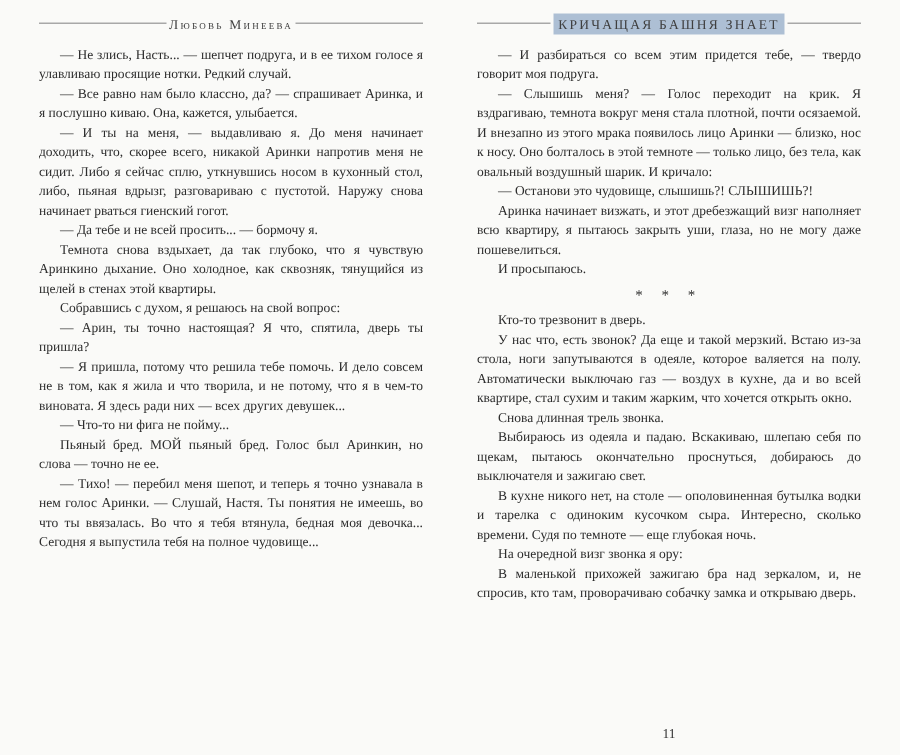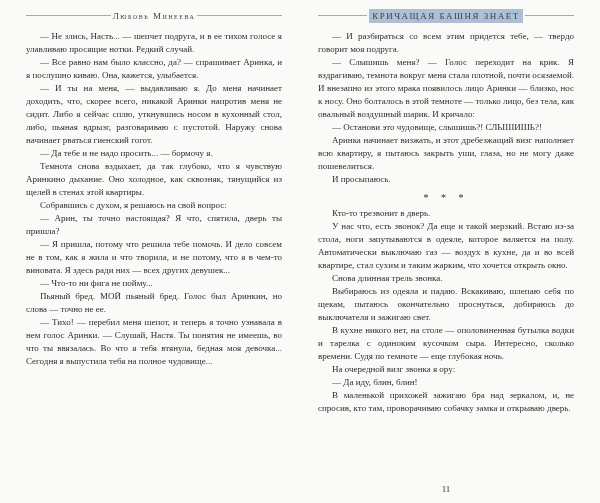--- a/index.html
+++ b/index.html
@@ -81,21 +81,21 @@
   <div class="page left">
     <div class="running-head">
       <span class="rule"></span>
       <span class="head-text">Любовь Минеева</span>
       <span class="rule"></span>
     </div>
     <div class="body-text">
         <p class="para">— Не злись, Насть... — шепчет подруга, и в ее тихом голосе я улавливаю просящие нотки. Редкий случай.</p>
         <p class="para">— Все равно нам было классно, да? — спрашивает Аринка, и я послушно киваю. Она, кажется, улыбается.</p>
         <p class="para">— И ты на меня, — выдавливаю я. До меня начинает доходить, что, скорее всего, никакой Аринки напротив меня не сидит. Либо я сейчас сплю, уткнувшись носом в кухонный стол, либо, пьяная вдрызг, разговариваю с пустотой. Наружу снова начинает рваться гиенский гогот.</p>
-        <p class="para">— Да тебе и не надо просить... — бормочу я.</p>
+        <p class="para">— Да тебе и не всей просить... — бормочу я.</p>
         <p class="para">Темнота снова вздыхает, да так глубоко, что я чувствую Аринкино дыхание. Оно холодное, как сквозняк, тянущийся из щелей в стенах этой квартиры.</p>
         <p class="para">Собравшись с духом, я решаюсь на свой вопрос:</p>
         <p class="para">— Арин, ты точно настоящая? Я что, спятила, дверь ты пришла?</p>
         <p class="para">— Я пришла, потому что решила тебе помочь. И дело совсем не в том, как я жила и что творила, и не потому, что я в чем-то виновата. Я здесь ради них — всех других девушек...</p>
         <p class="para">— Что-то ни фига не пойму...</p>
         <p class="para">Пьяный бред. МОЙ пьяный бред. Голос был Аринкин, но слова — точно не ее.</p>
         <p class="para">— Тихо! — перебил меня шепот, и теперь я точно узнавала в нем голос Аринки. — Слушай, Настя. Ты понятия не имеешь, во что ты ввязалась. Во что я тебя втянула, бедная моя девочка... Сегодня я выпустила тебя на полное чудовище...</p>
       </div>
   </div>
 
@@ -111,19 +111,18 @@
         <p class="para">— Останови это чудовище, слышишь?! СЛЫШИШЬ?!</p>
         <p class="para">Аринка начинает визжать, и этот дребезжащий визг наполняет всю квартиру, я пытаюсь закрыть уши, глаза, но не могу даже пошевелиться.</p>
         <p class="para">И просыпаюсь.</p>
         <p class="para separator">* * *</p>
         <p class="para">Кто-то трезвонит в дверь.</p>
         <p class="para">У нас что, есть звонок? Да еще и такой мерзкий. Встаю из-за стола, ноги запутываются в одеяле, которое валяется на полу. Автоматически выключаю газ — воздух в кухне, да и во всей квартире, стал сухим и таким жарким, что хочется открыть окно.</p>
         <p class="para">Снова длинная трель звонка.</p>
         <p class="para">Выбираюсь из одеяла и падаю. Вскакиваю, шлепаю себя по щекам, пытаюсь окончательно проснуться, добираюсь до выключателя и зажигаю свет.</p>
         <p class="para">В кухне никого нет, на столе — ополовиненная бутылка водки и тарелка с одиноким кусочком сыра. Интересно, сколько времени. Судя по темноте — еще глубокая ночь.</p>
         <p class="para">На очередной визг звонка я ору:</p>
-        <p class="para">— Да иду, блин, блин!</p>
         <p class="para">В маленькой прихожей зажигаю бра над зеркалом, и, не спросив, кто там, проворачиваю собачку замка и открываю дверь.</p>
       </div>
     <div class="page-footer">11</div>
   </div>
 
 </div>
 
 </body></html>

